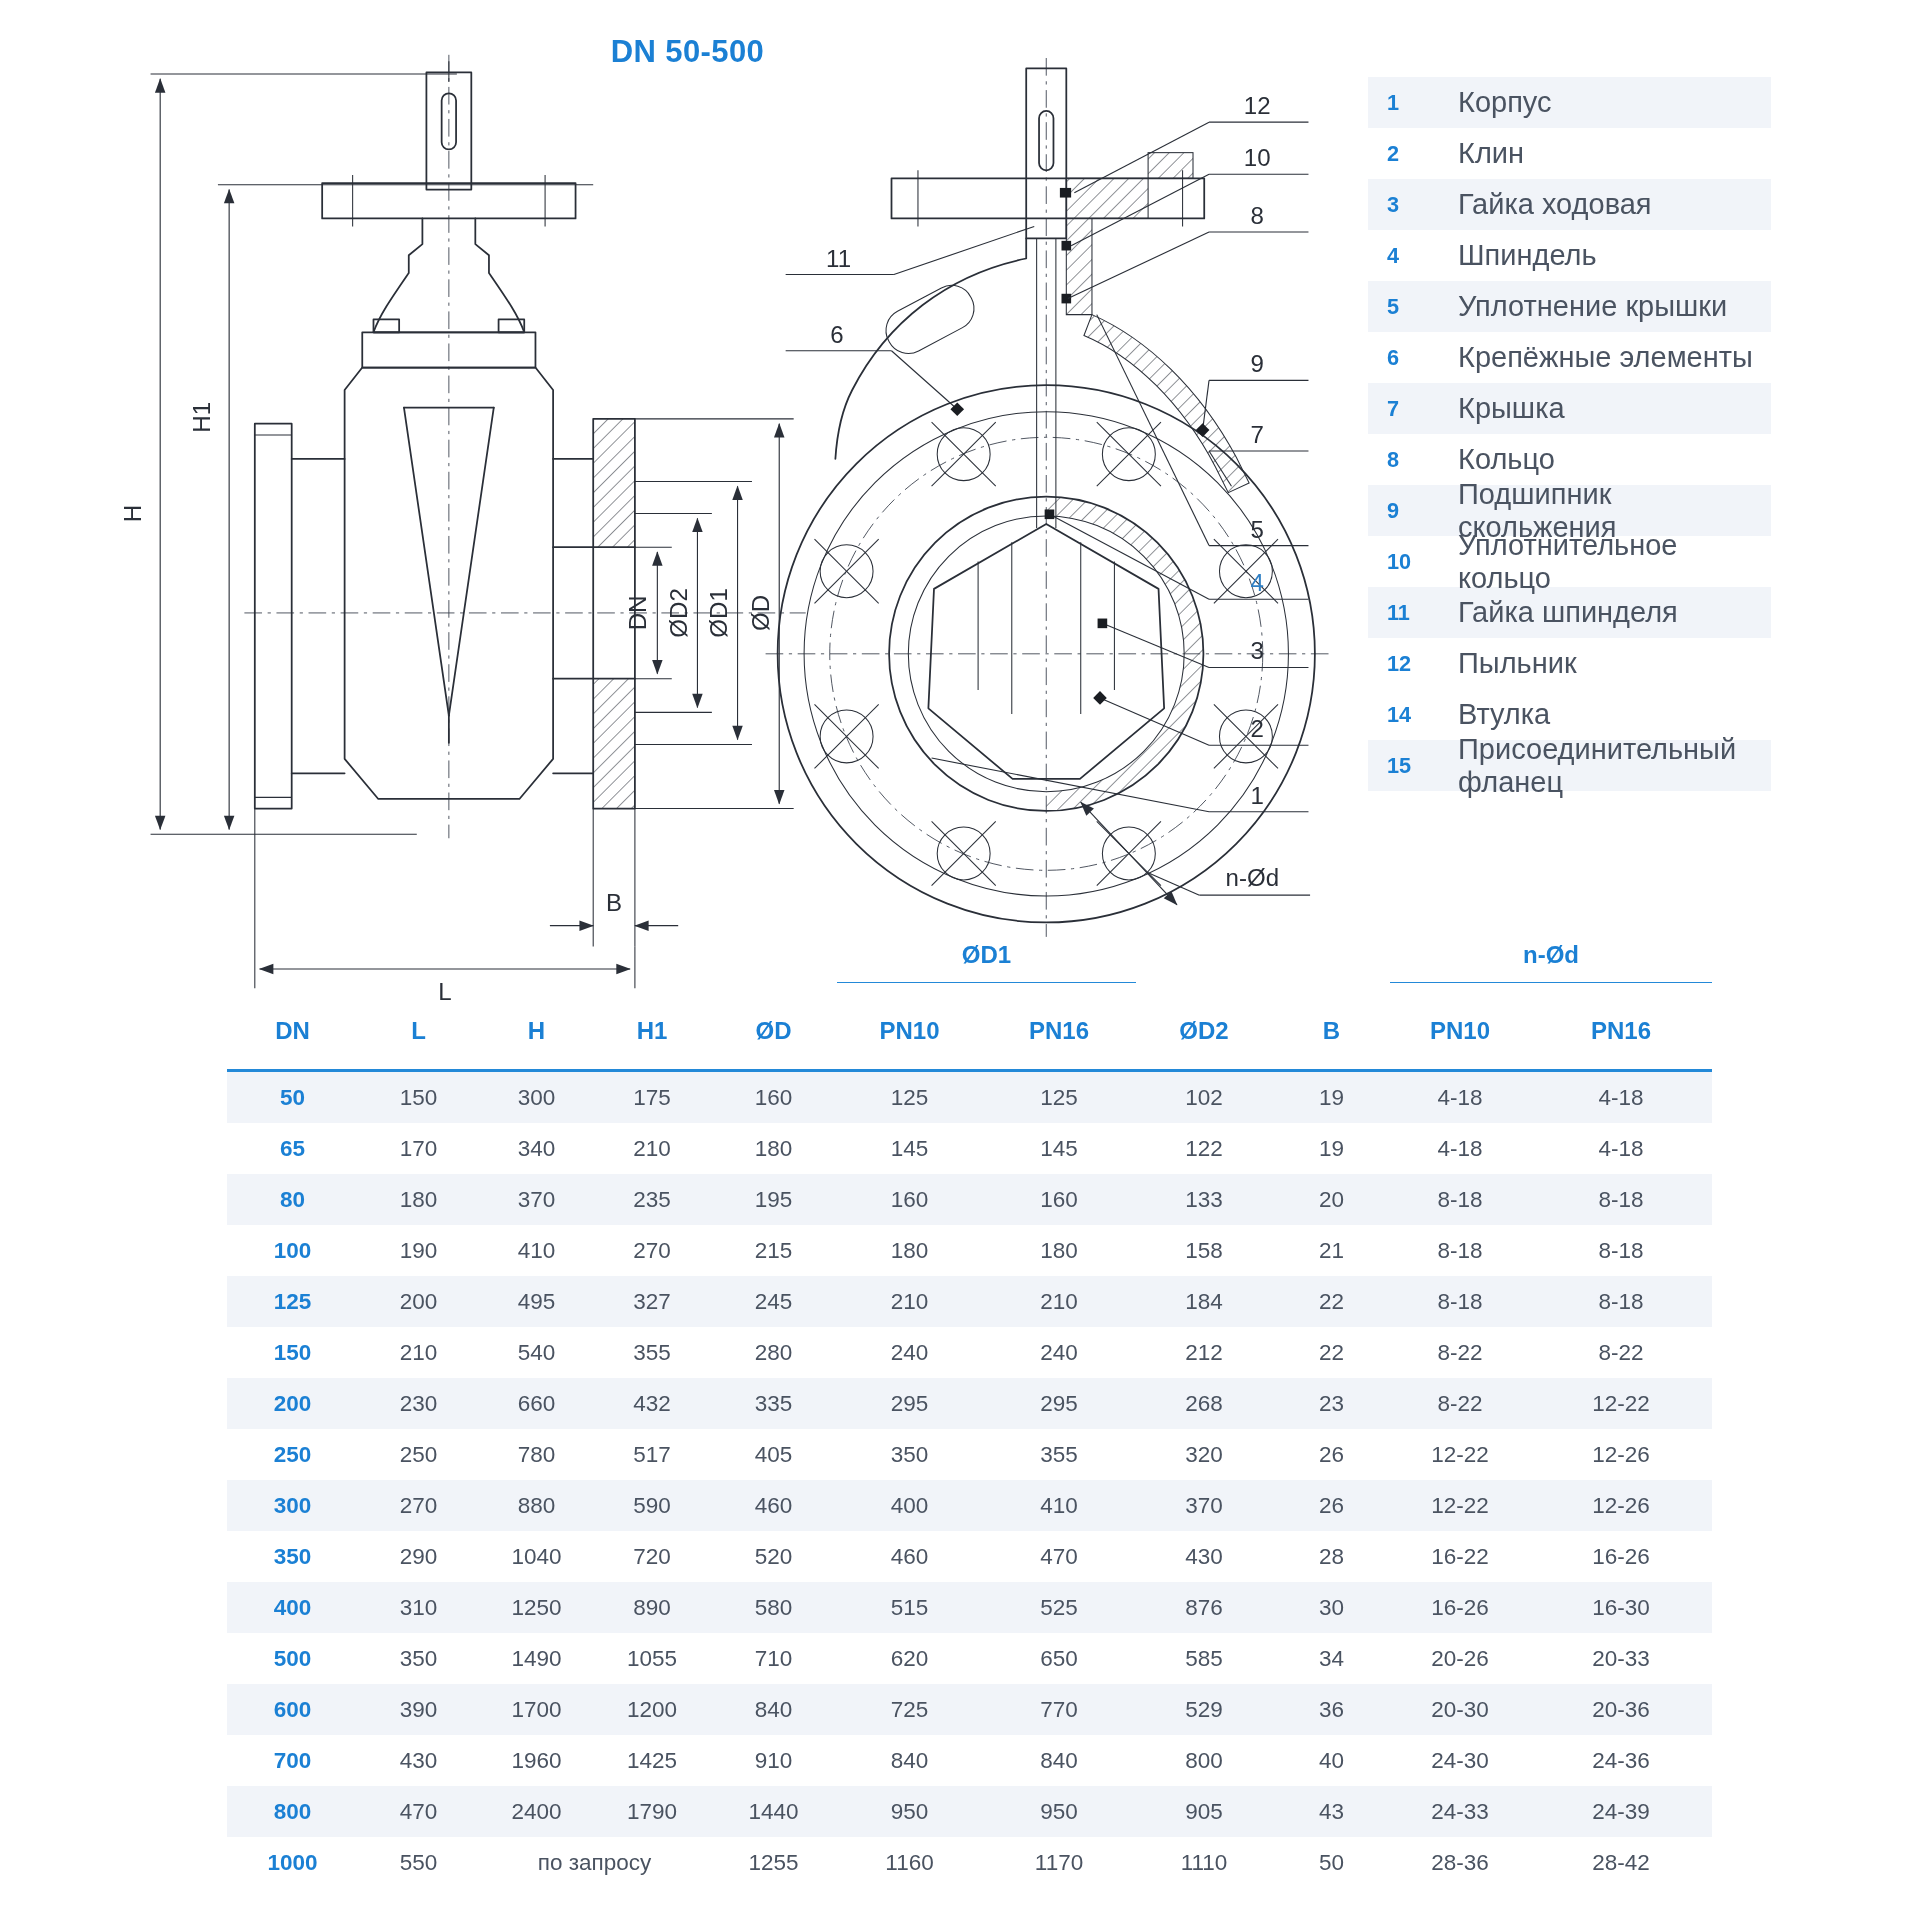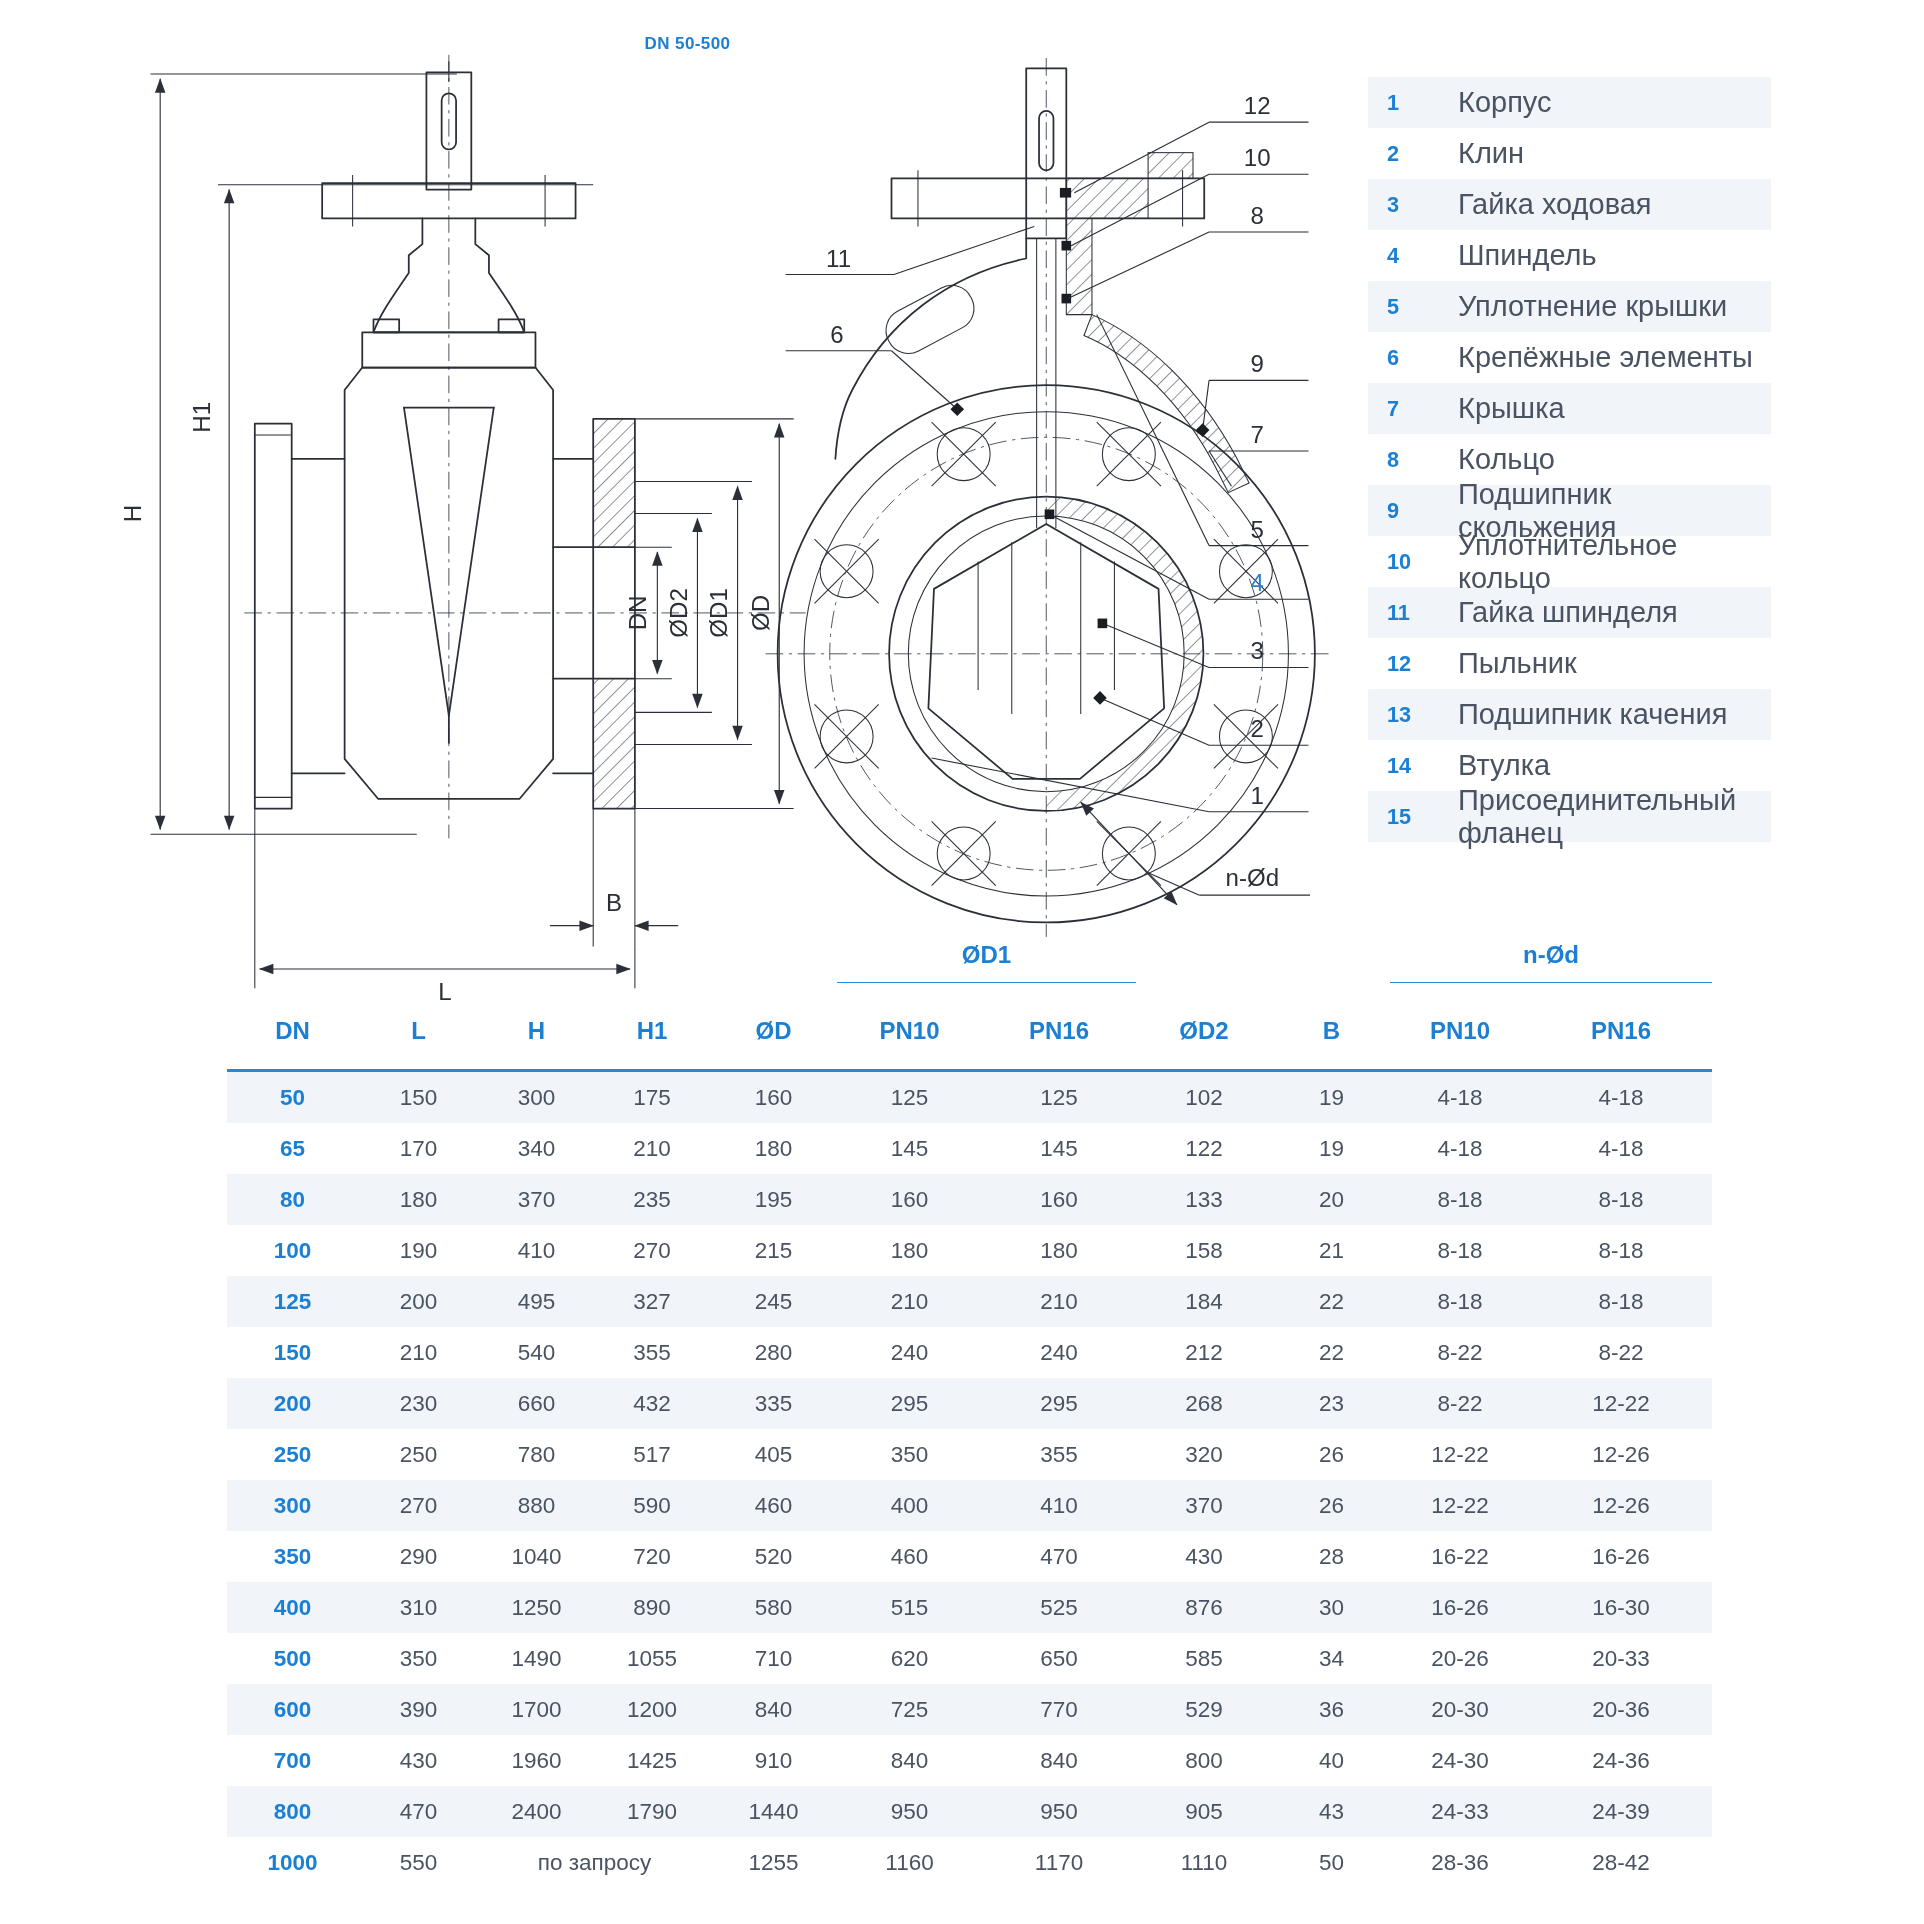--- a/index.html
+++ b/index.html
@@ -4,21 +4,21 @@
 <style>
   html,body{margin:0;padding:0;}
   body{
     width:1925px;height:1925px;position:relative;background:#ffffff;
     font-family:"Liberation Sans", sans-serif;color:#4a5361;
     -webkit-font-smoothing:antialiased;
   }
   
   .page-title{
     position:absolute;left:575px;top:34px;width:225px;text-align:center;
-    font-size:17px;font-weight:bold;color:#1b80d4;letter-spacing:0.4px;
+    font-size:31px;font-weight:bold;color:#1b80d4;letter-spacing:0.4px;
   }
   
   .drawing{position:absolute;left:80px;top:32px;width:1283px;height:971px;}
   .drawing svg{width:100%;height:100%;}
   .ln{stroke:#2a2f38;stroke-width:2.2;fill:none;stroke-linecap:round;stroke-linejoin:round;}
   .thin{stroke:#2a2f38;stroke-width:1.3;fill:none;}
   .cl{stroke:#3a414d;stroke-width:1.1;fill:none;stroke-dasharray:22 7 4 7;}
   .dim{stroke:#2a2f38;stroke-width:1.4;fill:none;}
   .lead{stroke:#2a2f38;stroke-width:1.4;fill:none;}
   .sq{fill:#1a1d22;stroke:none;}
@@ -333,24 +333,20 @@
       <div class="part-label">Уплотнительное кольцо</div>
     </div>
     <div class="part-row alt">
       <div class="part-num">11</div>
       <div class="part-label">Гайка шпинделя</div>
     </div>
     <div class="part-row">
       <div class="part-num">12</div>
       <div class="part-label">Пыльник</div>
     </div>
-    <div class="part-row alt">
-      <div class="part-num">13</div>
-      <div class="part-label">Подшипник качения</div>
-    </div>
     <div class="part-row">
       <div class="part-num">14</div>
       <div class="part-label">Втулка</div>
     </div>
     <div class="part-row alt">
       <div class="part-num">15</div>
       <div class="part-label">Присоединительный фланец</div>
     </div>
   </div>
 

